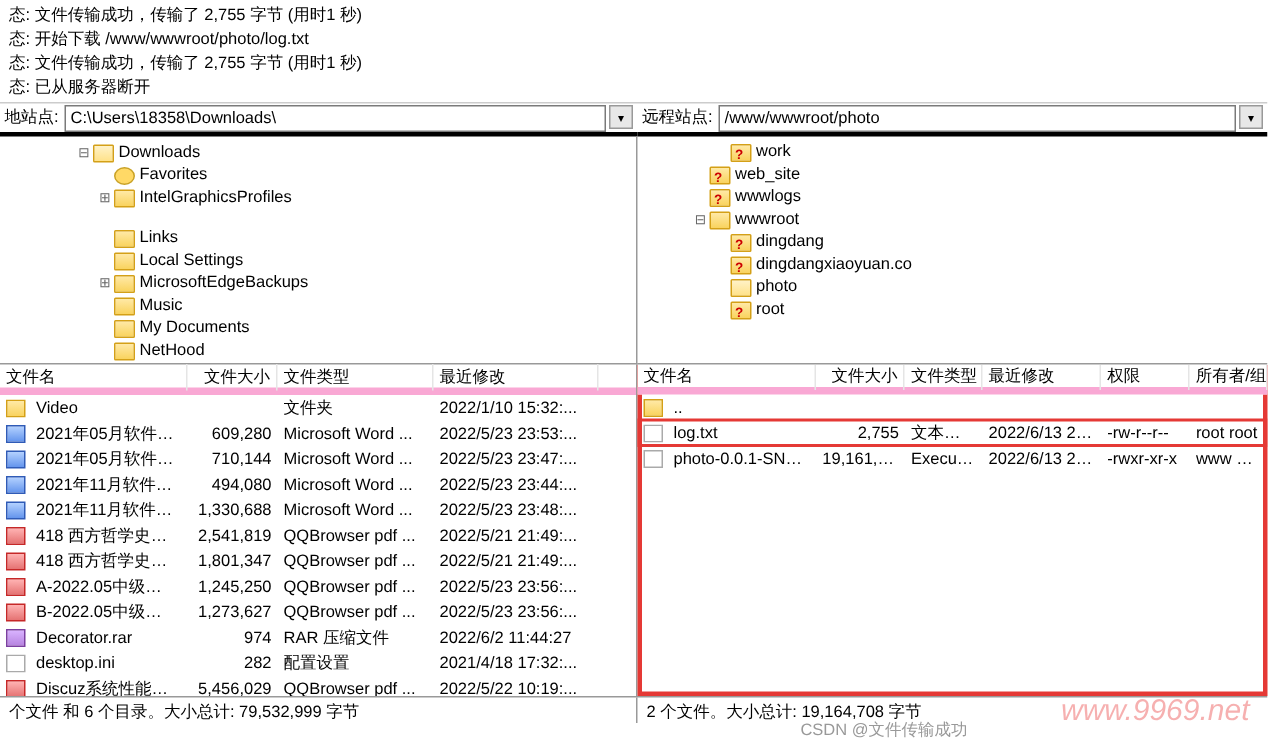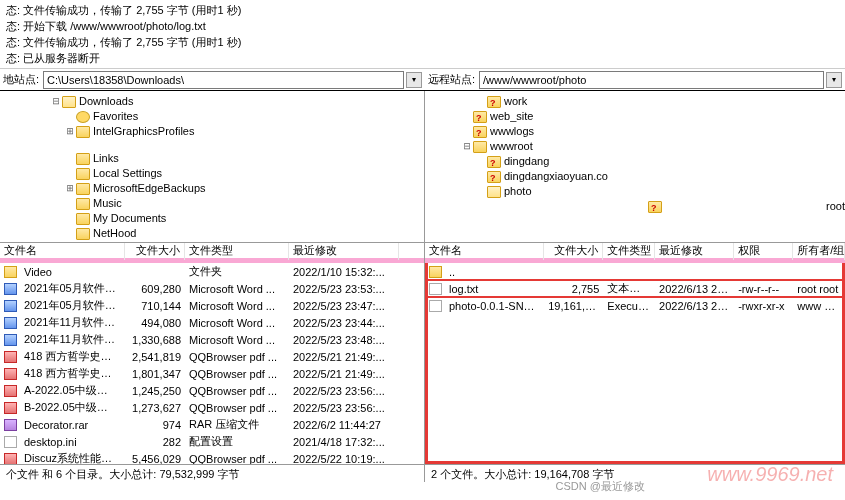--- a/index.html
+++ b/index.html
@@ -1,20 +1,20 @@
 <!DOCTYPE html>
 <html><head>
 <meta charset="utf-8">
 <style>
 *{margin:0;padding:0;box-sizing:border-box;font-family:"Microsoft YaHei","SimSun",sans-serif}
 body{background:#fff;font-size:11px;color:#000;width:845px;height:500px;overflow:hidden;position:relative}
 .log{padding:2px 6px;border-bottom:1px solid #ccc;line-height:16px;background:#fff}
 .log div{white-space:nowrap}
 .sites{display:flex;height:22px}
-.site-bar{display:flex;align-items:center;border-bottom:1px solid #000000;padding:1px 3px}
+.site-bar{display:flex;align-items:flex-start;border-bottom:3px solid #000000;padding:1px 3px}
 .site-bar.left{width:425px}
 .site-bar.right{flex:1}
 .site-label{margin-right:4px}
 .site-input{flex:1;height:18px;border:1px solid #7a7a7a;padding:0 3px;font-size:11px;background:#fff}
 .site-btn{width:16px;height:16px;border:1px solid #999;margin-left:2px;display:flex;align-items:center;justify-content:center;background:#e8e8e8;font-size:8px}
 .trees{display:flex;height:152px}
 .tree{overflow:auto;border-bottom:1px solid #999;padding:3px 0;line-height:15px}
 .tree.left{width:425px;border-right:1px solid #999}
 .tree.right{flex:1}
 .node{display:flex;align-items:center;height:15px;white-space:nowrap}
@@ -162,21 +162,21 @@
       <div class="node" style="padding-left: 50px;">
         <span class="tw"></span>
         <span class="ic fld-q"></span>
         <span>dingdangxiaoyuan.co</span>
       </div>
       <div class="node" style="padding-left: 50px;">
         <span class="tw"></span>
         <span class="ic fld-o"></span>
         <span>photo</span>
       </div>
-      <div class="node" style="padding-left: 50px; justify-content: space-between;">
+      <div class="node" style="padding-left: 50px;">
         <span class="tw"></span>
         <span class="ic fld-q"></span>
         <span>root</span>
       </div>
     </div>
 </div>
 
 <div class="lists">
   <div class="list left">
     <div class="hdr">
@@ -342,13 +342,13 @@
       </div>
   </div>
 </div>
 
 <div class="footers">
   <div class="footer left">个文件 和 6 个目录。大小总计: 79,532,999 字节</div>
   <div class="footer right">2 个文件。大小总计: 19,164,708 字节</div>
 </div>
 
 <div class="wm">www.9969.net</div>
-<div class="wm2">CSDN @最近修改</div>
+<div class="wm2">CSDN @文件传输成功</div>
 
 </body></html>

